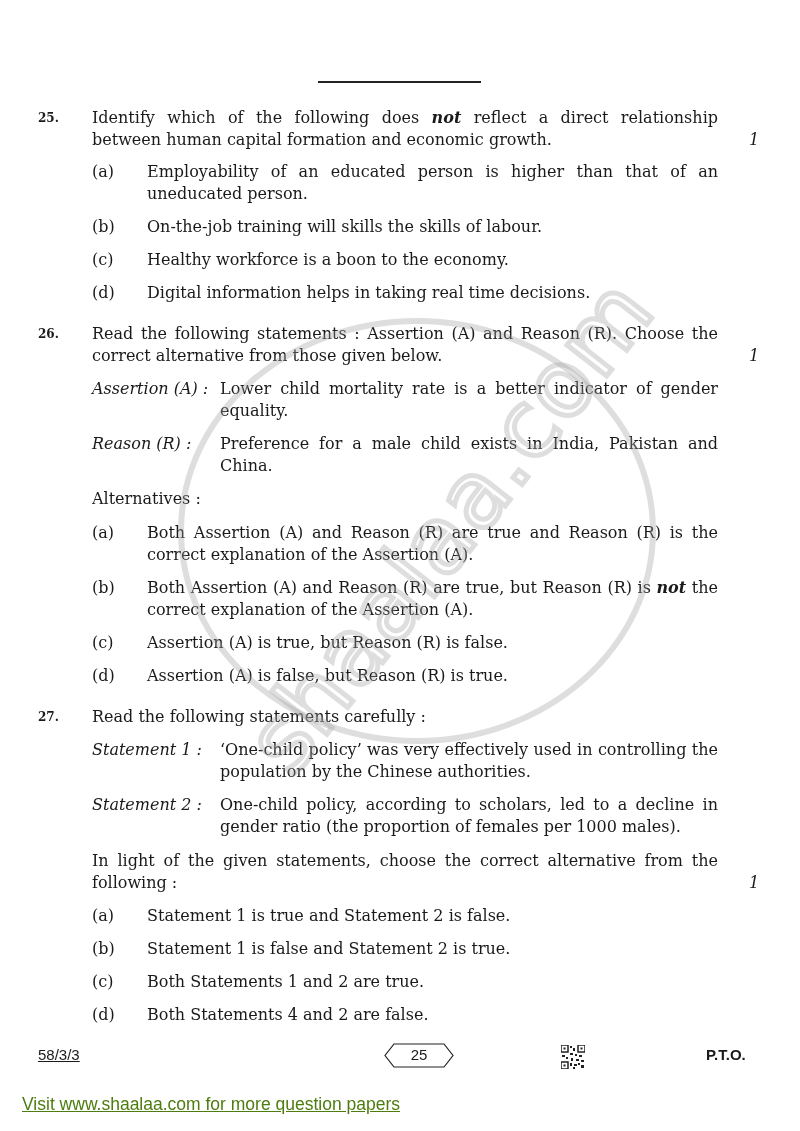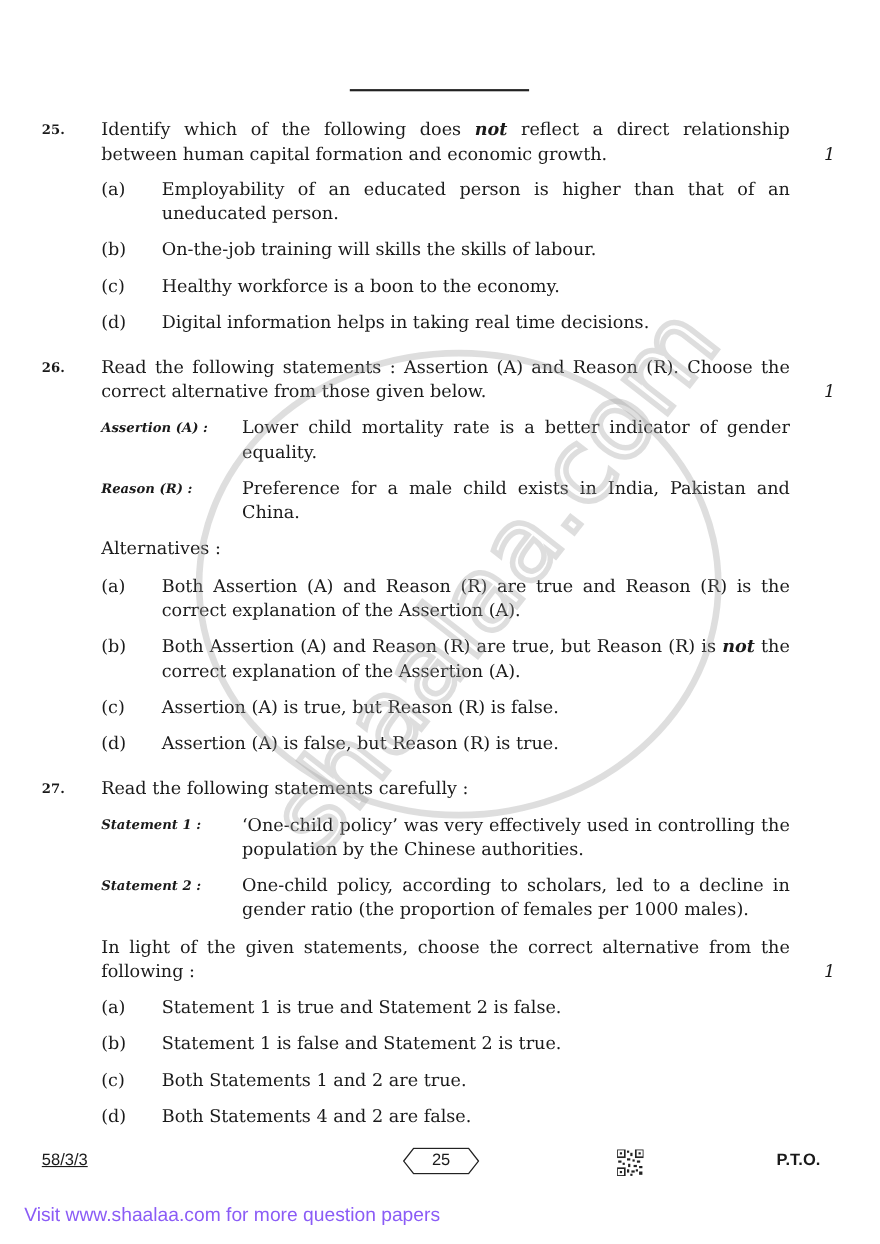--- a/index.html
+++ b/index.html
@@ -15,21 +15,21 @@
   .q { position: absolute; left: 0; width: 800px; }
   .qnum { position: absolute; left: 38px; font-weight: bold; font-size: 12px; line-height: 22px; }
   .qtext { position: absolute; left: 92px; width: 626px; font-size: 16px; line-height: 22px; text-align: justify; }
   .marks { position: absolute; left: 749px; font-style: italic; font-size: 16px; line-height: 22px; }
 
   .opt { position: absolute; left: 0; width: 800px; }
   .opt-label { position: absolute; left: 92px; font-size: 16px; line-height: 22px; }
   .opt-text { position: absolute; left: 147px; width: 571px; font-size: 16px; line-height: 22px; text-align: justify; }
 
   .stmt { position: absolute; left: 0; width: 800px; }
-  .stmt-label { position: absolute; left: 92px; font-style: italic; font-size: 12px; line-height: 22px; font-weight: bold; }
+  .stmt-label { position: absolute; left: 92px; font-style: italic; font-size: 16px; line-height: 22px; }
   .stmt-text { position: absolute; width: 498px; font-size: 16px; line-height: 22px; text-align: justify; }
 
   .plain { position: absolute; left: 92px; font-size: 16px; line-height: 22px; }
 
   b.em { font-style: italic; font-weight: bold; }
 
   
   .wm-circle {
     position: absolute; left: 178px; top: 318px; width: 466px; height: 414px;
     border: 6px solid rgba(160,160,160,0.35); border-radius: 50%;
@@ -40,26 +40,26 @@
     font-family: "DejaVu Sans", "Liberation Sans", sans-serif;
     font-size: 92px; line-height: 92px; letter-spacing: 1px;
     color: rgba(255,255,255,0);
     -webkit-text-stroke: 5px rgba(160,160,160,0.35);
     transform: rotate(-52deg); transform-origin: 50% 50%;
     pointer-events: none; white-space: nowrap;
   }
 
   
   .footer-code { position: absolute; left: 38px; top: 1046px; font-family: "Liberation Sans", "DejaVu Sans", sans-serif; font-size: 15px; text-decoration: underline; }
-  .page-hex { position: absolute; left: 366px; top: 1043px; width: 70px; height: 16px; }
+  .page-hex { position: absolute; left: 384px; top: 1043px; width: 70px; height: 16px; }
   .page-hex svg { position: absolute; left: 0; top: 0; }
   .page-hex span { position: absolute; left: 0; top: 3px; width: 70px; text-align: center; font-family: "Liberation Sans", "DejaVu Sans", sans-serif; font-size: 15px; }
   .qr { position: absolute; left: 561px; top: 1045px; width: 24px; height: 24px; }
   .pto { position: absolute; left: 706px; top: 1046px; font-family: "Liberation Sans", "DejaVu Sans", sans-serif; font-size: 15px; font-weight: bold; }
-  .visit { position: absolute; left: 22px; top: 1094px; font-family: "Liberation Sans", "DejaVu Sans", sans-serif; font-size: 17.5px; color: #8b5cf6; }
+  .visit { position: absolute; left: 22px; top: 1094px; font-family: "Liberation Sans", "DejaVu Sans", sans-serif; font-size: 17.5px; color: #4d7c0f; text-decoration: underline; }
 </style>
 </head>
 <body>
 
 <div class="page">
 
   <div class="sep-line"></div>
 
   <div class="q" style="top:107px;">
     <span class="qnum">25.</span>

